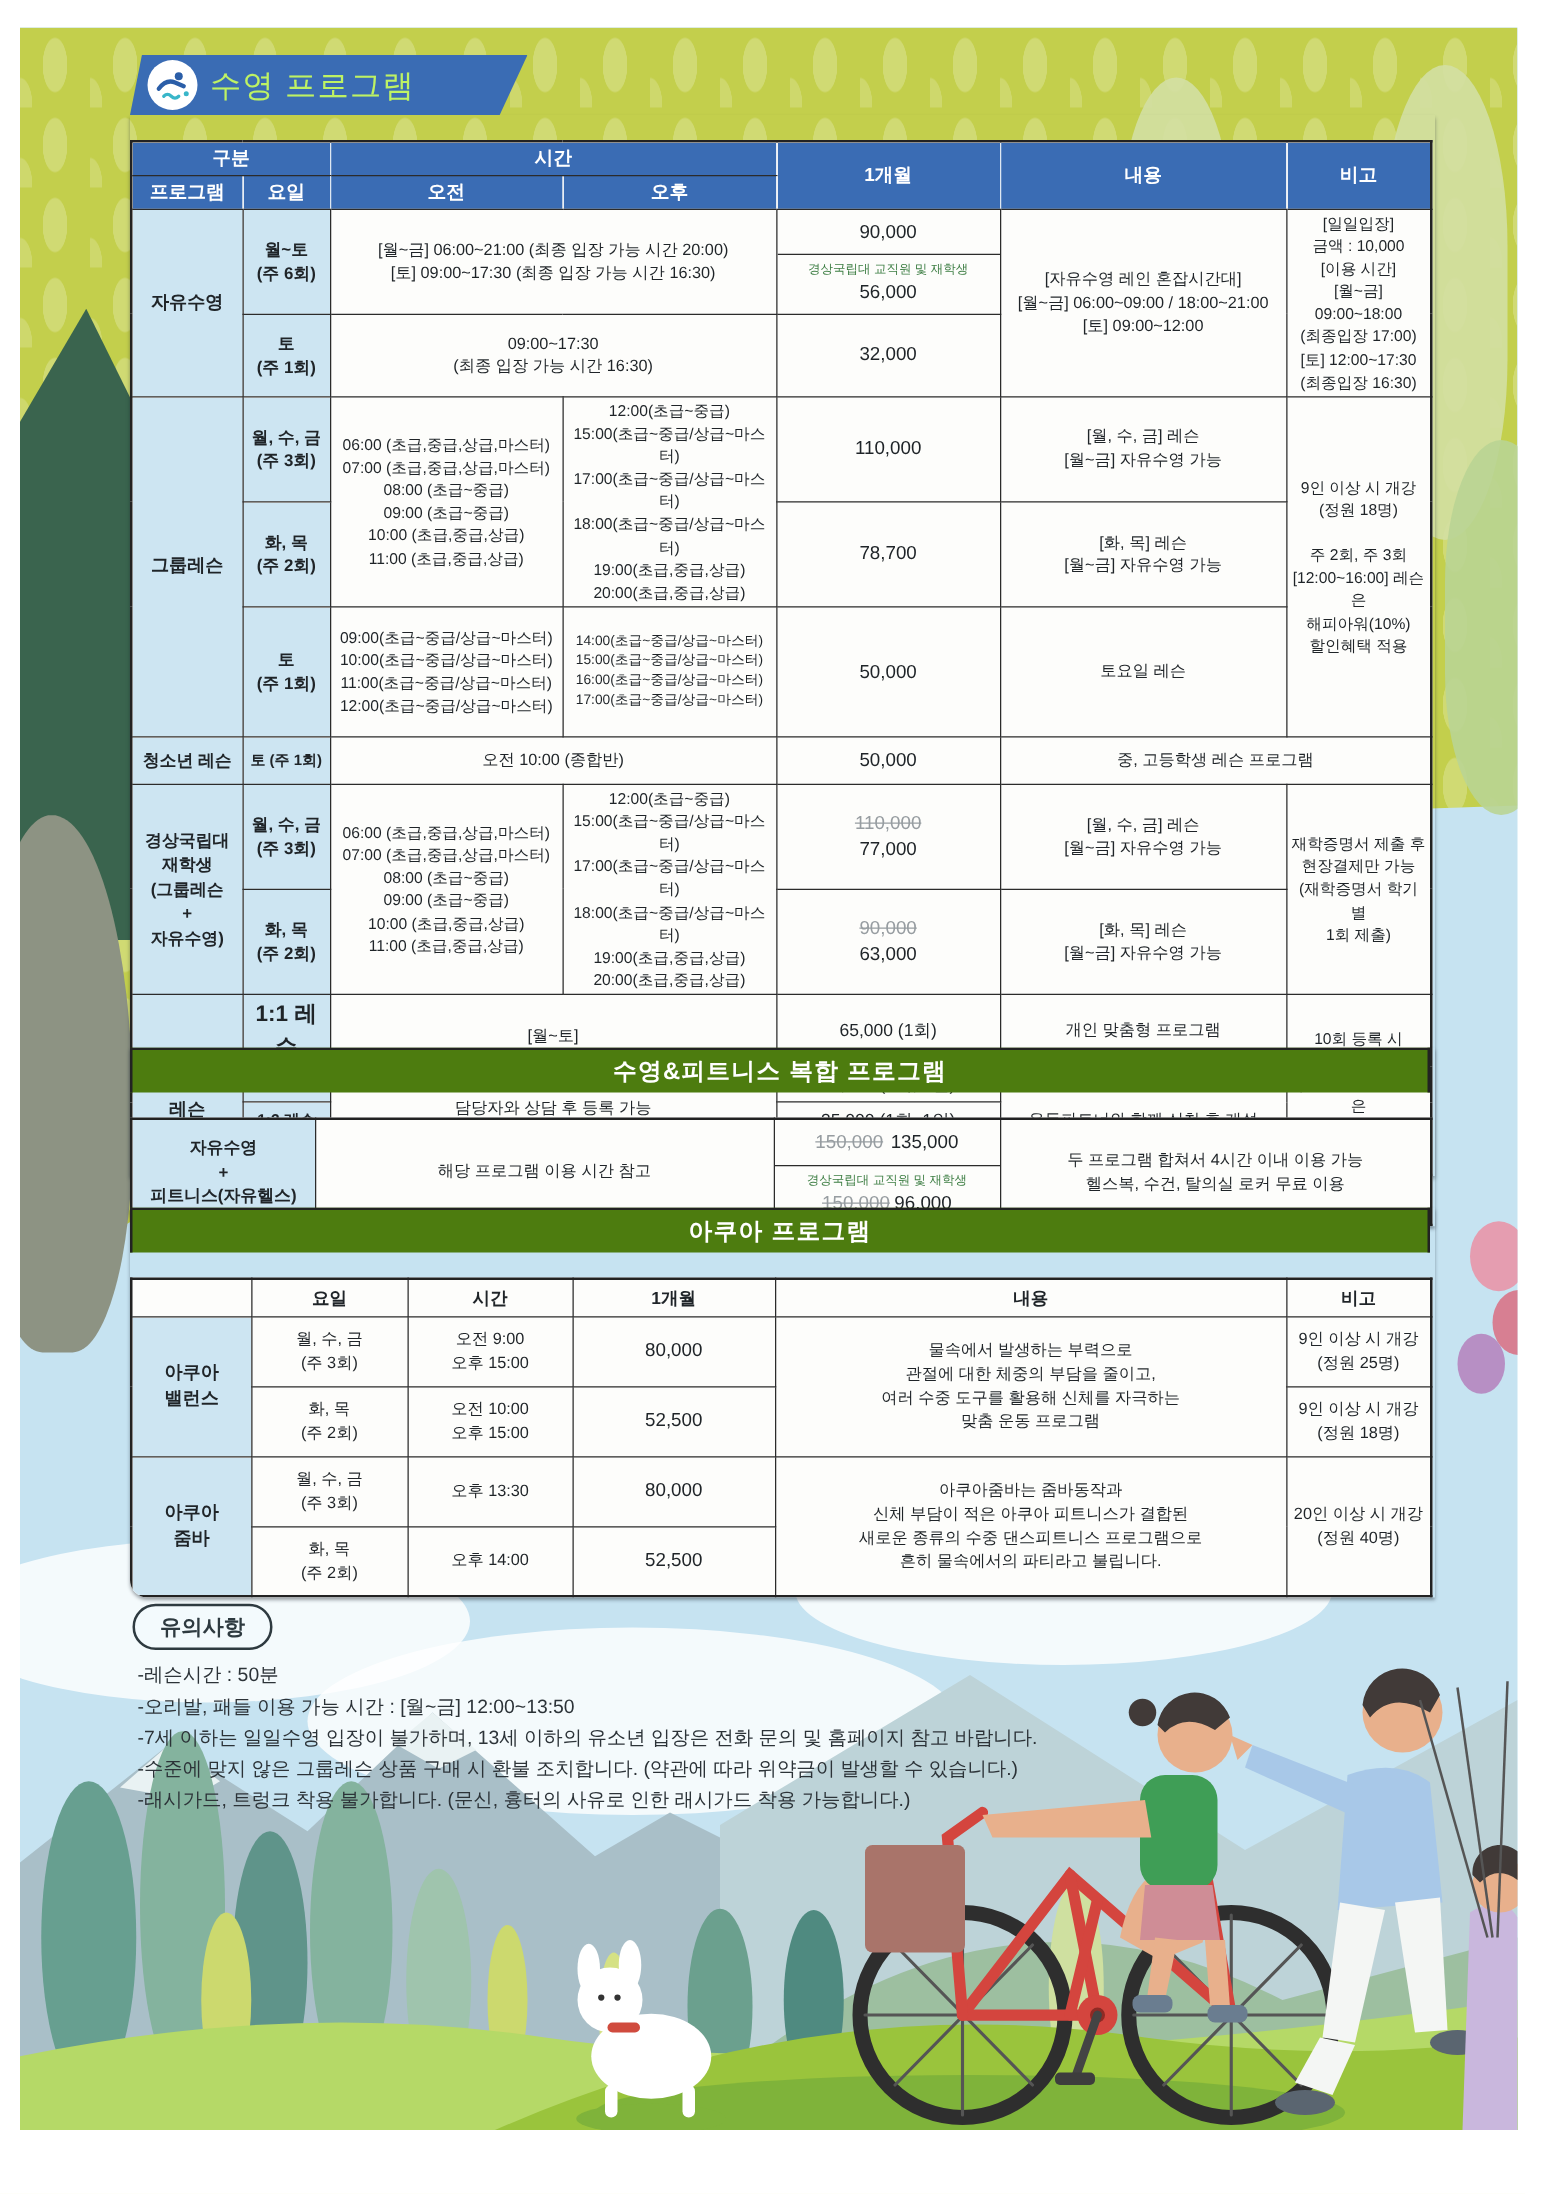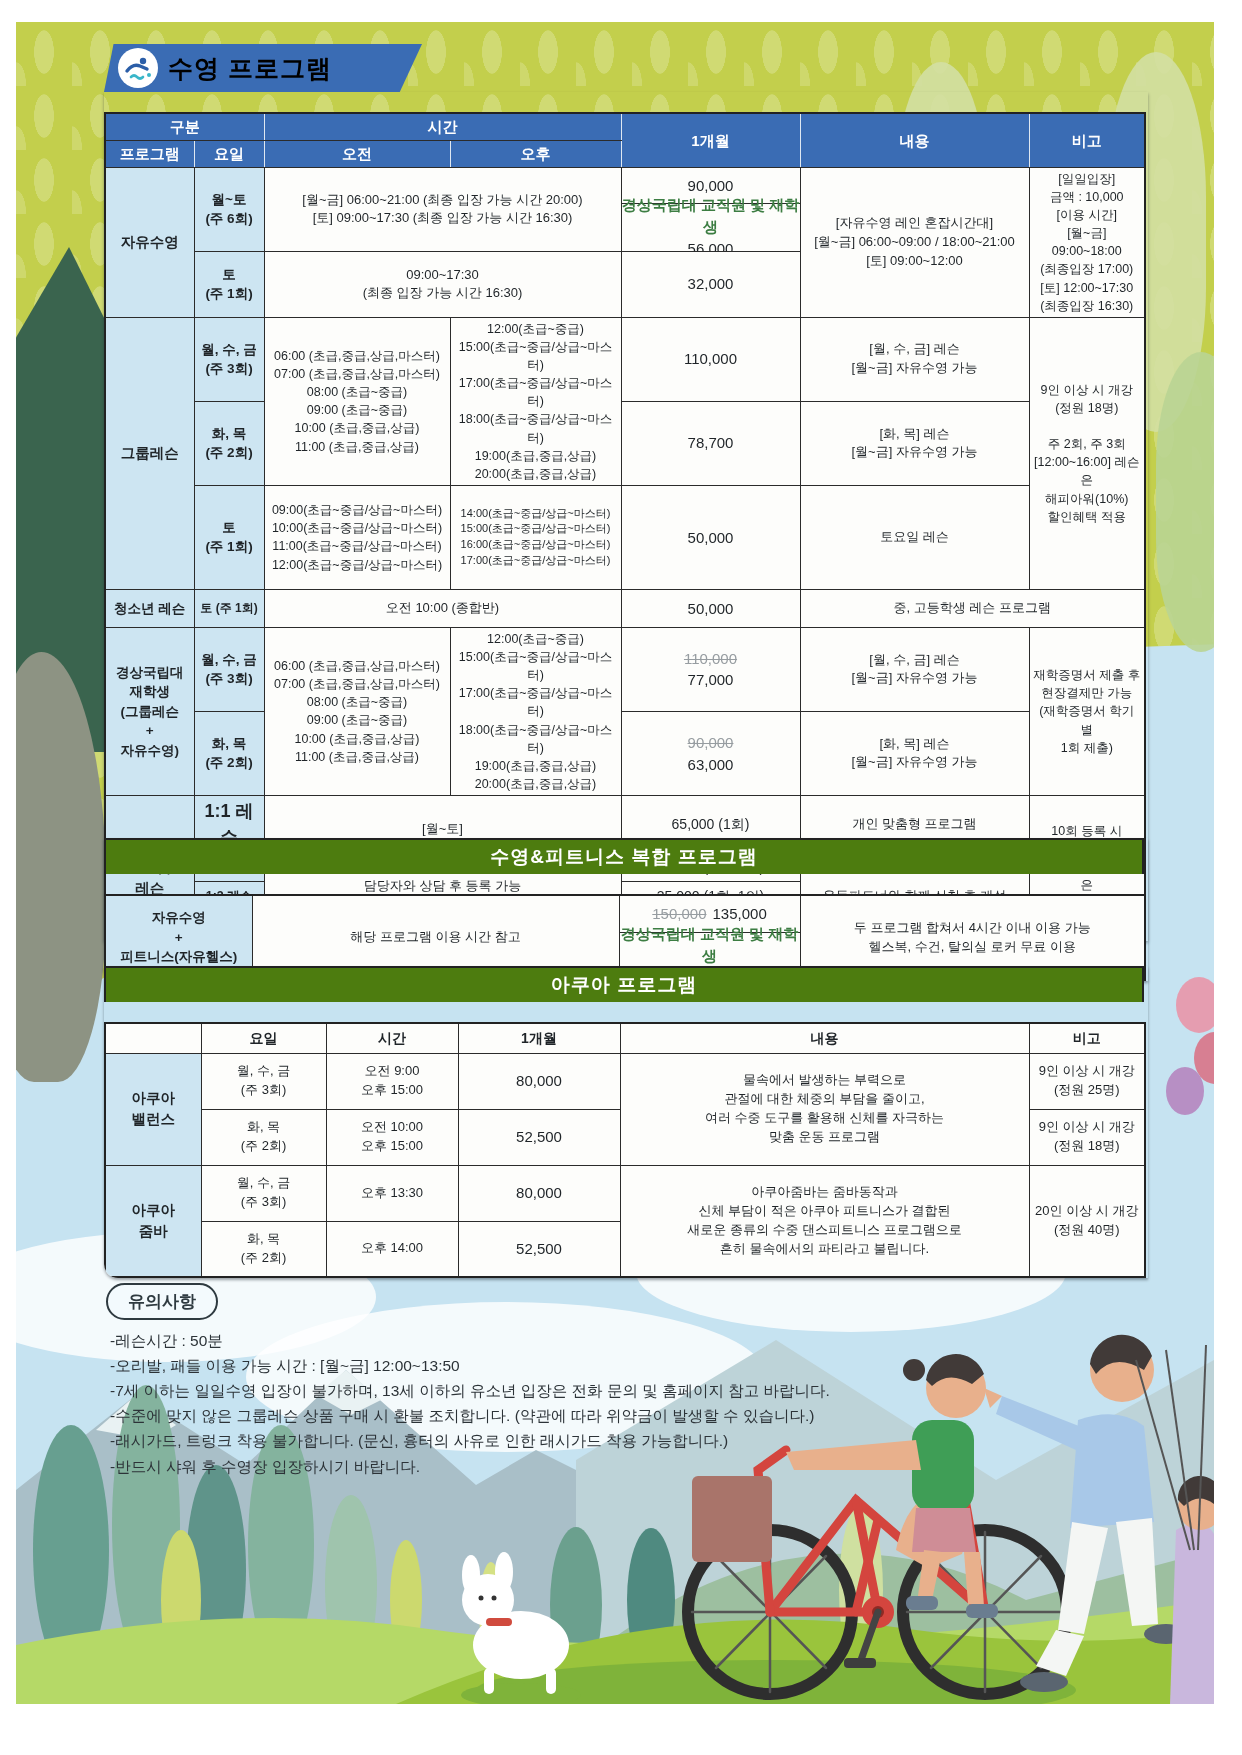--- a/index.html
+++ b/index.html
@@ -18,34 +18,34 @@
   .pale-tree{position:absolute;background:#d3dfa3;border-radius:50%/38%;opacity:.9;}
   .pale-tree.t2{background:#b9d494;}
   .cloud{position:absolute;background:#ffffff;border-radius:50%;opacity:.8;}
   .balloon{position:absolute;border-radius:50%;}
   
   .badge{position:absolute;left:104px;top:44px;width:318px;height:48px;background:#3a6cb4;
     clip-path:polygon(3% 0,100% 0,93% 100%,0 100%);display:flex;align-items:center;z-index:20;
     filter:drop-shadow(3px 3px 0 rgba(30,40,50,.55));}
   .badge .circ{width:40px;height:40px;background:#ffffff;border-radius:50%;margin:0 10px 0 14px;
     display:flex;align-items:center;justify-content:center;}
-  .badge .txt{color:#000000;font-weight:bold;font-size:25px;letter-spacing:1px;}
+  .badge .txt{color:#bef264;font-weight:normal;font-size:25px;letter-spacing:1px;}
   
   .tblwrap{position:absolute;left:104px;width:1044px;z-index:10;box-shadow:0 2px 3px rgba(20,30,40,.4);}
   table{border-collapse:collapse;table-layout:fixed;width:1040px;background:#fdfdfb;margin-top:20px;}
   td,th{border:1.5px solid #2b2b2b;padding:2px 3px;text-align:center;vertical-align:middle;
     font-size:13px;line-height:1.45;overflow:hidden;}
   th{background:#3a6cb4;color:#ffffff;font-weight:bold;font-size:15px;border:1.5px solid #dfe8f2;border-bottom-color:#2b2b2b;}
   table{border:2.5px solid #222;}
   .lab{background:#cde5f2;font-weight:bold;font-size:14.5px;}
   .lab.sm{font-weight:bold;font-size:13.5px;}
   .ml{white-space:pre-line;}
   .price{font-size:15px;}
   .strike{color:#979da1;text-decoration:line-through;}
-  .greenlab{color:#3c7d42;font-weight:bold;font-size:15px;}
+  .greenlab{color:#3c7d42;font-weight:normal;font-size:10px;}
   .splitcell{padding:0;}
   .splitcell .top{border-bottom:1.5px solid #2b2b2b;display:flex;align-items:center;justify-content:center;}
   .splitcell .bot{display:flex;flex-direction:column;align-items:center;justify-content:center;}
   .titlebar{height:36px;background:#4d7c0f;color:#fff;font-weight:bold;font-size:19px;
     display:flex;align-items:center;justify-content:center;letter-spacing:1px;}
   .aqua-head th{background:#fdfdfb;color:#1f2428;border:1.5px solid #2b2b2b;font-size:14px;}
   
   .notice-pill{position:absolute;left:106px;top:1283px;z-index:10;background:#f3fafd;border:2.5px solid #2e3a40;
     border-radius:20px;padding:5px 20px;font-weight:bold;font-size:17px;color:#2e3a40;}
   .notice-lines{position:absolute;left:110px;top:1328px;width:860px;z-index:10;font-size:15.5px;color:#2c3338;line-height:1.62;}
@@ -379,21 +379,20 @@
       </table>
   </div>
 
   <div class="notice-pill">유의사항</div>
   <div class="notice-lines">
     <div>-레슨시간 : 50분</div>
     <div>-오리발, 패들 이용 가능 시간 : [월~금] 12:00~13:50</div>
     <div>-7세 이하는 일일수영 입장이 불가하며, 13세 이하의 유소년 입장은 전화 문의 및 홈페이지 참고 바랍니다.</div>
     <div>-수준에 맞지 않은 그룹레슨 상품 구매 시 환불 조치합니다. (약관에 따라 위약금이 발생할 수 있습니다.)</div>
     <div>-래시가드, 트렁크 착용 불가합니다. (문신, 흉터의 사유로 인한 래시가드 착용 가능합니다.)</div>
-    <div>-반드시 샤워 후 수영장 입장하시기 바랍니다.</div>
   </div>
 
   <svg id="scene" viewBox="0 0 1198 404">
 
     <g>
       <path d="M0 190 L120 95 L230 165 L330 70 L460 185 L520 150 L620 200 L620 404 L0 404 Z" fill="#a9bfc8"></path>
       <path d="M80 130 L120 95 L160 125 L135 140 Z" fill="#e9f2f3"></path>
       <path d="M300 95 L330 70 L365 100 L335 115 Z" fill="#e9f2f3"></path>
       <path d="M560 160 L760 40 L980 180 L1198 60 L1198 404 L560 404 Z" fill="#bdd3d8"></path>
     </g>

